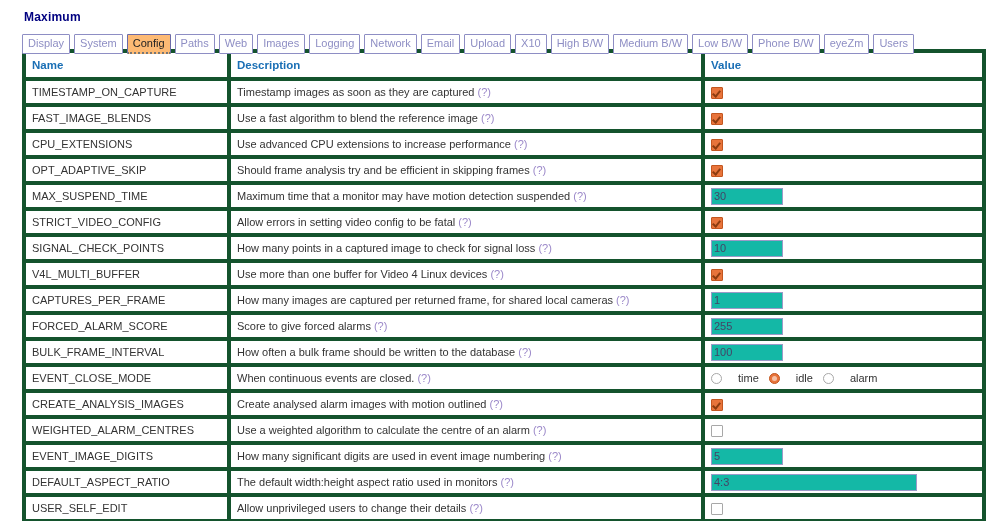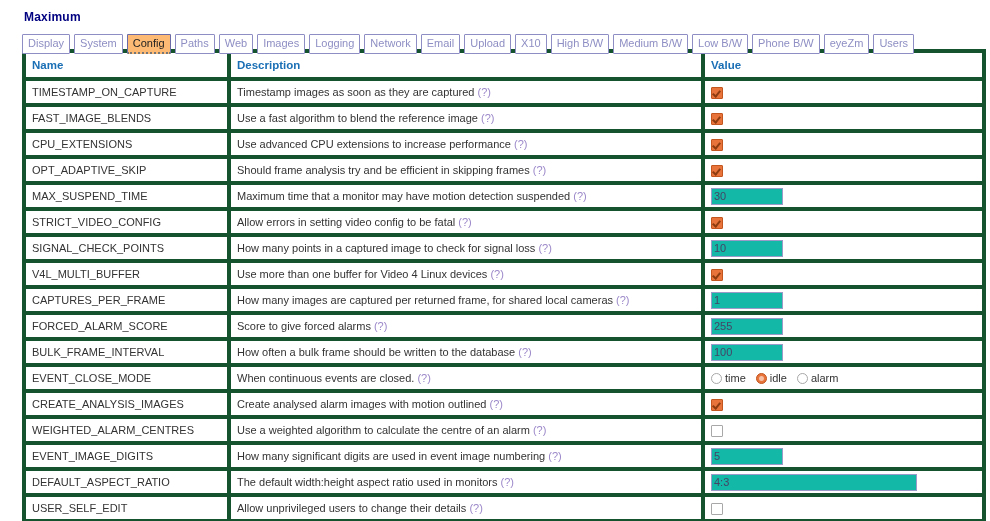--- a/index.html
+++ b/index.html
@@ -146,21 +146,21 @@
   .radio-group {
     display: flex;
     align-items: center;
     gap: 4px;
     font-size: 11px;
     color: #333333;
   }
   .radio-group .ritem {
     display: flex;
     align-items: center;
-    gap: 3px;
+    gap: 16px;
     margin-right: 6px;
     cursor: pointer;
   }
   .rdo {
     display: inline-block;
     width: 11px;
     height: 11px;
     border: 1px solid #a8a8a8;
     border-radius: 50%;
     background: #ffffff;

